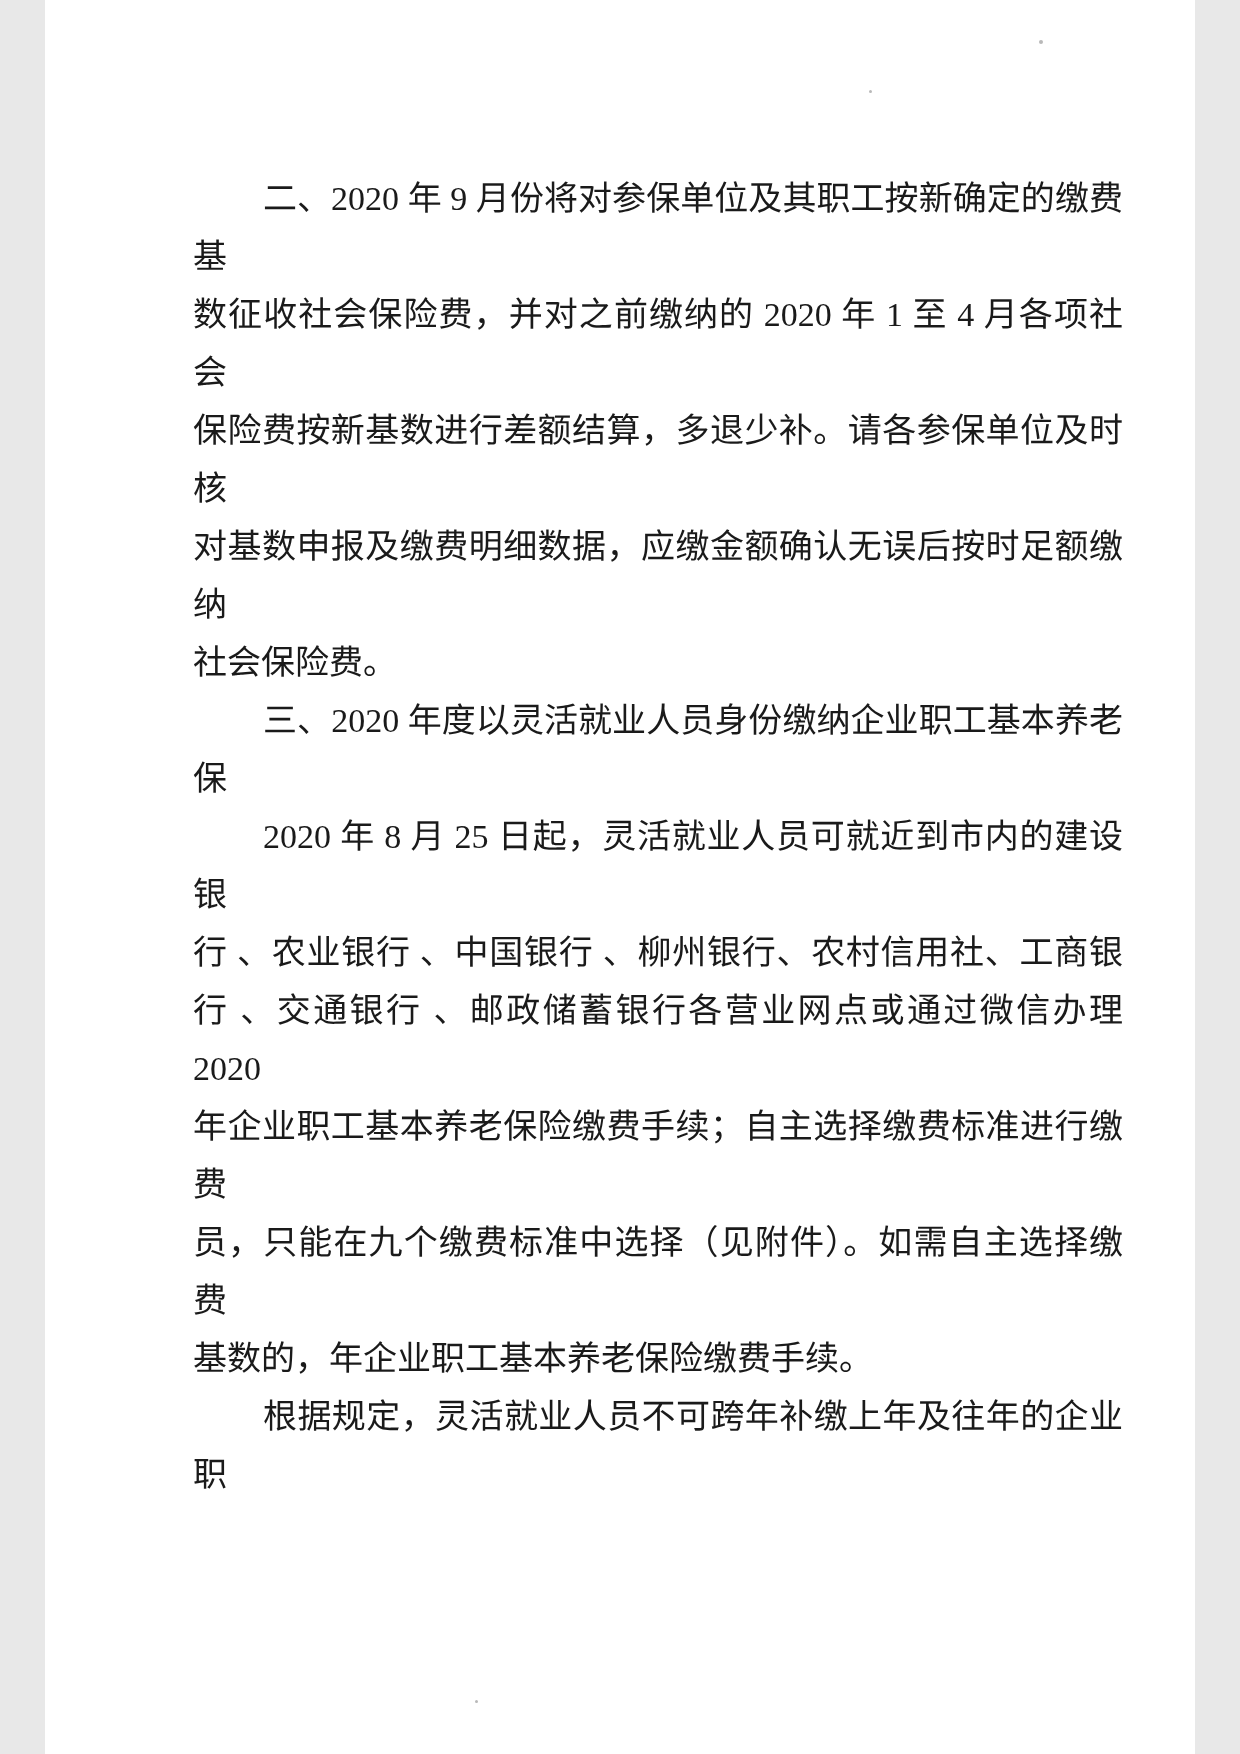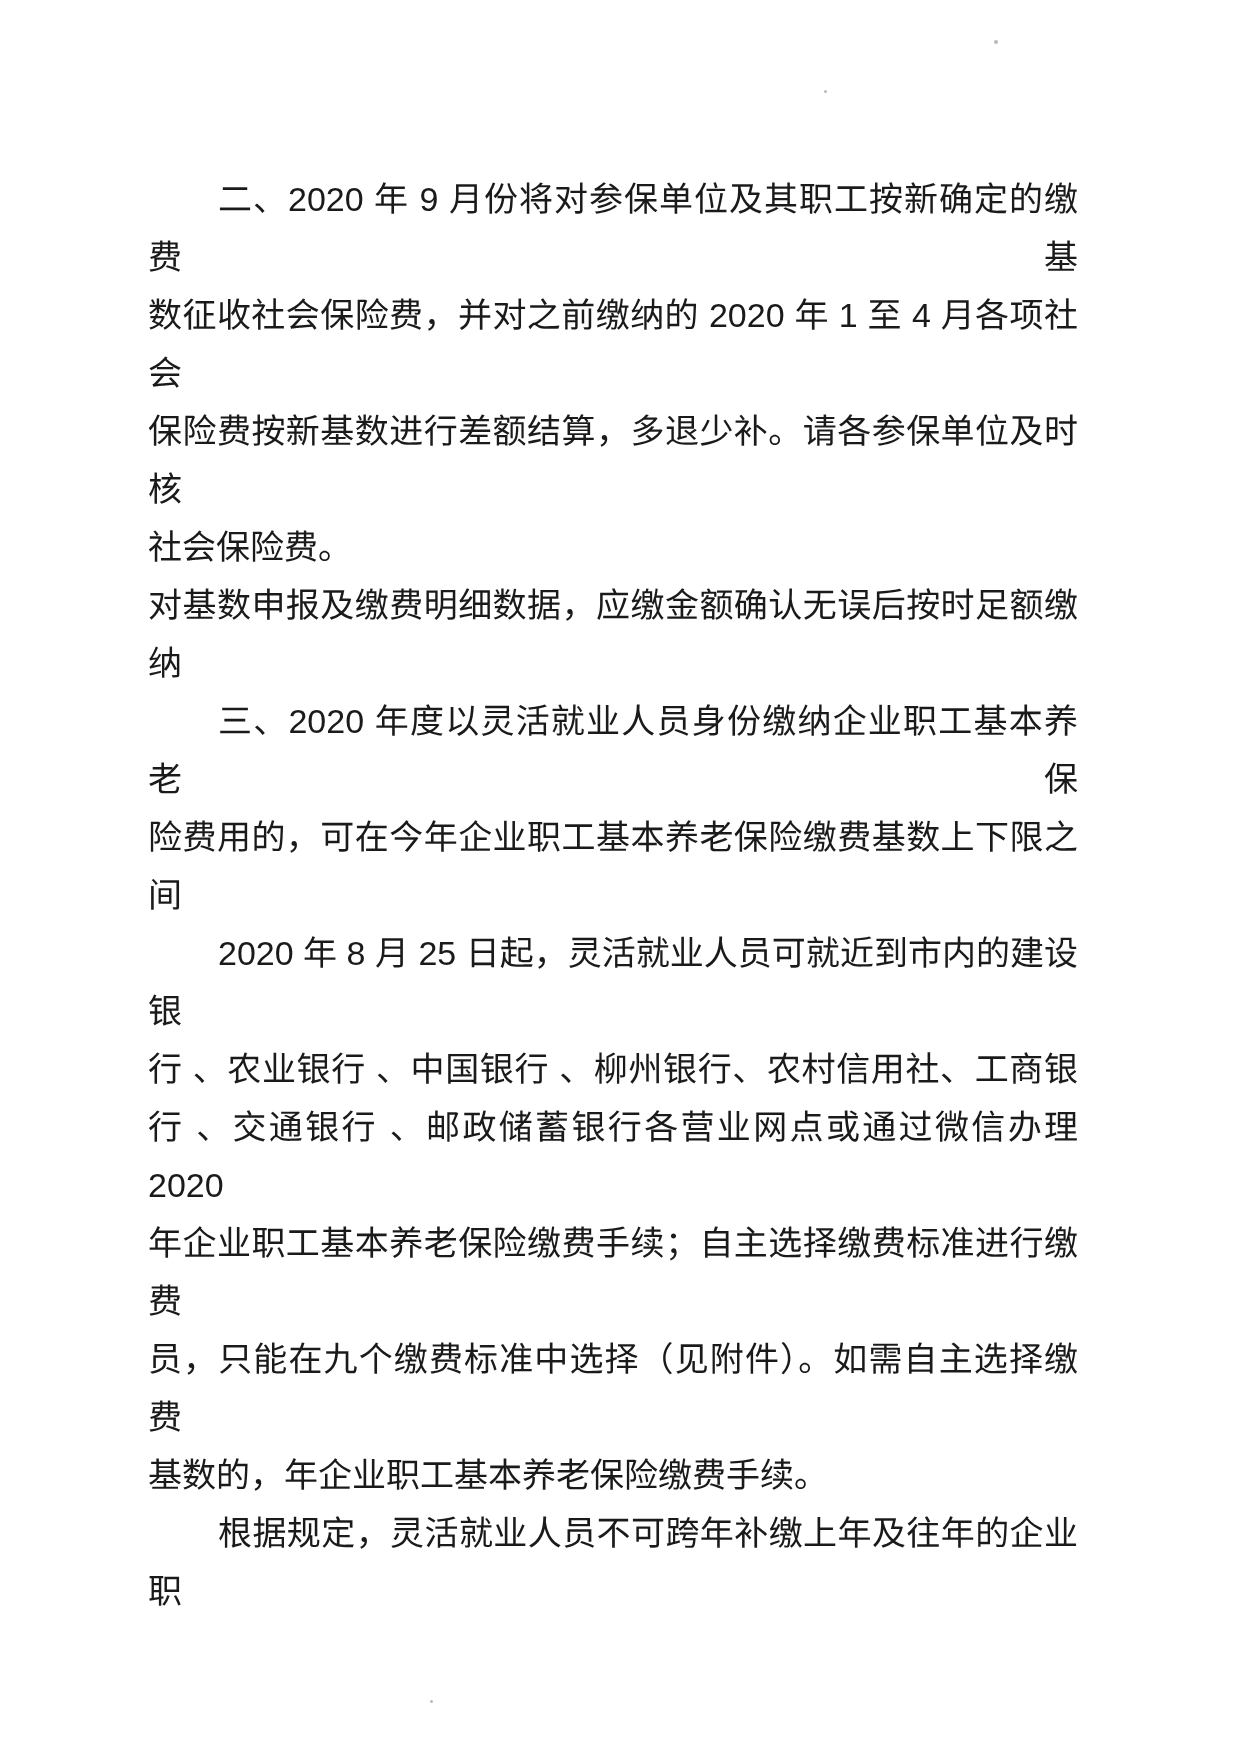--- a/index.html
+++ b/index.html
@@ -2,26 +2,26 @@
 <html lang="zh-CN" style="--ink: #1a1a1a; --paper: #ffffff;"><head>
 <meta charset="utf-8">
 <style>
   html, body {
     margin: 0;
     padding: 0;
     background: #e8e8e8;
   }
   .page {
     position: relative;
-    width: 1240px;
+    width: 1150px;
     height: 1754px;
     margin: 0 auto;
     background: var(--paper, #ffffff);
     overflow: hidden;
-    font-family: Liberation Sans, sans-serif;
+    font-family: Liberation Serif, serif;
     color: var(--ink, #1a1a1a);
   }
   .body-text {
     position: absolute;
     left: 148px;
     top: 170px;
     width: 930px;
   }
   .ln {
     margin: 0;
@@ -53,24 +53,23 @@
 
 <div class="page">
   <div class="speck s1"></div>
   <div class="speck s2"></div>
   <div class="speck s3"></div>
 
   <main class="body-text">
     <p class="ln j ind">二、2020 年 9 月份将对参保单位及其职工按新确定的缴费基</p>
     <p class="ln j">数征收社会保险费，并对之前缴纳的 2020 年 1 至 4 月各项社会</p>
     <p class="ln j">保险费按新基数进行差额结算，多退少补。请各参保单位及时核</p>
+    <p class="ln j">对基数申报及缴费明细数据，应缴金额确认无误后按时足额缴纳</p>
     <p class="ln">社会保险费。</p>
-    <p class="ln j">对基数申报及缴费明细数据，应缴金额确认无误后按时足额缴纳</p>
     <p class="ln j ind">三、2020 年度以灵活就业人员身份缴纳企业职工基本养老保</p>
-    <p class="ln j">险费用的，可在今年企业职工基本养老保险缴费基数上下限之间</p>
     <p class="ln j ind">2020 年 8 月 25 日起，灵活就业人员可就近到市内的建设银</p>
     <p class="ln j">行 、农业银行 、中国银行 、柳州银行、农村信用社、工商银</p>
     <p class="ln j">行 、交通银行 、邮政储蓄银行各营业网点或通过微信办理 2020</p>
     <p class="ln j">年企业职工基本养老保险缴费手续；自主选择缴费标准进行缴费</p>
     <p class="ln j">员，只能在九个缴费标准中选择（见附件）。如需自主选择缴费</p>
     <p class="ln">基数的，年企业职工基本养老保险缴费手续。</p>
     <p class="ln j ind">根据规定，灵活就业人员不可跨年补缴上年及往年的企业职</p>
 
   </main>
 </div>

